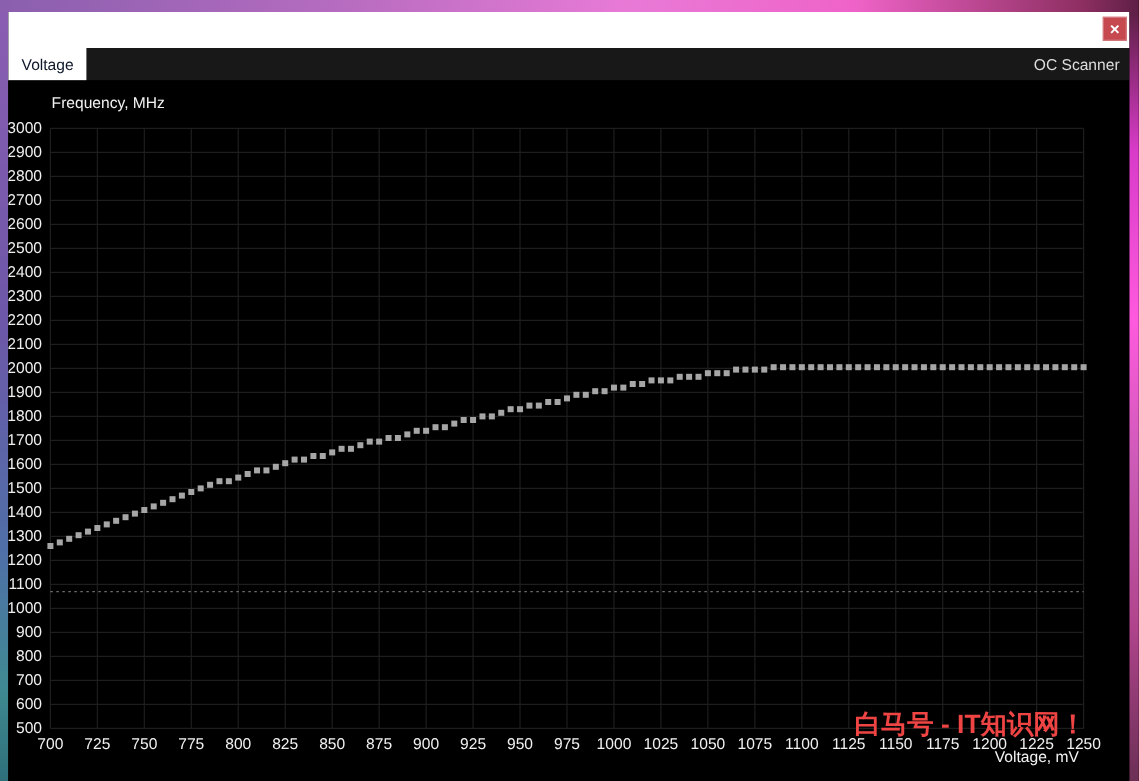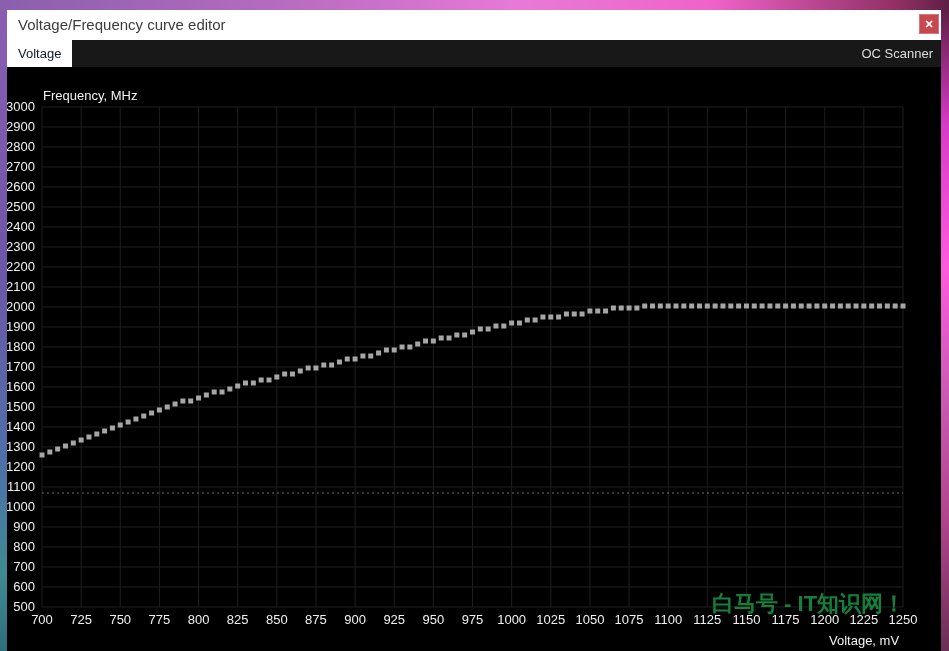--- a/index.html
+++ b/index.html
@@ -45,42 +45,41 @@
     font-size:13px;color:#dddddd;
   }
   .tab{padding:0 11px;line-height:27px;cursor:pointer;}
   .tab.active{background:#ffffff;color:#0f172a;}
   .tab-right{margin-left:auto;padding:0 8px;line-height:27px;cursor:pointer;}
   .chart{
     position:relative;width:934px;height:584px;background:#000000;
   }
   .chart svg{position:absolute;left:0;top:0;}
   .axis-title{
-    position:absolute;font-size:13px;color:#f2f2f2;white-space:nowrap;margin-top:10px;
+    position:absolute;font-size:13px;color:#f2f2f2;white-space:nowrap;
   }
   .ylabel-title{left:36px;top:11px;}
   .xlabel-title{left:822px;top:556px;}
   .watermark{
     position:absolute;left:705px;top:522px;z-index:5;
     font-size:22px;font-weight:bold;color:#9e1c22;
     white-space:nowrap;letter-spacing:0px;
   }
   text.tick{fill:#f0f0f0;font-family:"Liberation Sans",sans-serif;font-size:13px;}
 </style>
 </head>
 <body>
 
 <div class="desktop-strip desktop-top"></div>
 <div class="desktop-strip desktop-left"></div>
 <div class="desktop-strip desktop-right"></div>
 
 <div class="window">
 
   <div class="titlebar">
-    <div class="title-text">Voltage/Frequency curve editor</div>
     <div class="close-btn">
       <span>✕</span>
     </div>
   </div>
 
   <div class="tabbar">
     <div class="tab active">Voltage</div>
     <div class="tab-right">OC Scanner</div>
   </div>
 
@@ -292,16 +291,16 @@
         <rect x="838.709090909091" y="236.5" width="5" height="5" fill="#a6a6a6"></rect>
         <rect x="846.5363636363636" y="236.5" width="5" height="5" fill="#a6a6a6"></rect>
         <rect x="854.3636363636364" y="236.5" width="5" height="5" fill="#a6a6a6"></rect>
         <rect x="862.1909090909091" y="236.5" width="5" height="5" fill="#a6a6a6"></rect>
         <rect x="870.0181818181818" y="236.5" width="5" height="5" fill="#a6a6a6"></rect>
         <rect x="877.8454545454546" y="236.5" width="5" height="5" fill="#a6a6a6"></rect>
         <rect x="885.6727272727272" y="236.5" width="5" height="5" fill="#a6a6a6"></rect>
         <rect x="893.5" y="236.5" width="5" height="5" fill="#a6a6a6"></rect>
       </svg>
     <div class="axis-title xlabel-title">Voltage, mV</div>
-    <div class="watermark" style="color: #15803d;">白马号 - IT知识网！</div>
+    <div class="watermark" style="color: #ef4444;">白马号 - IT知识网！</div>
   </div>
 
 </div>
 
 </body></html>

